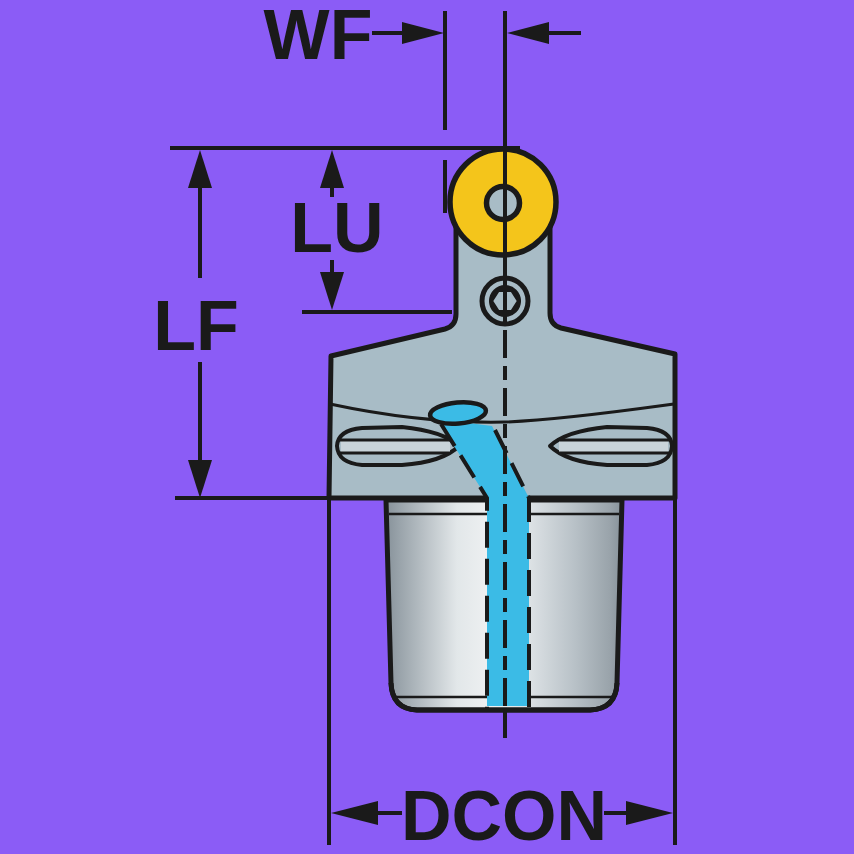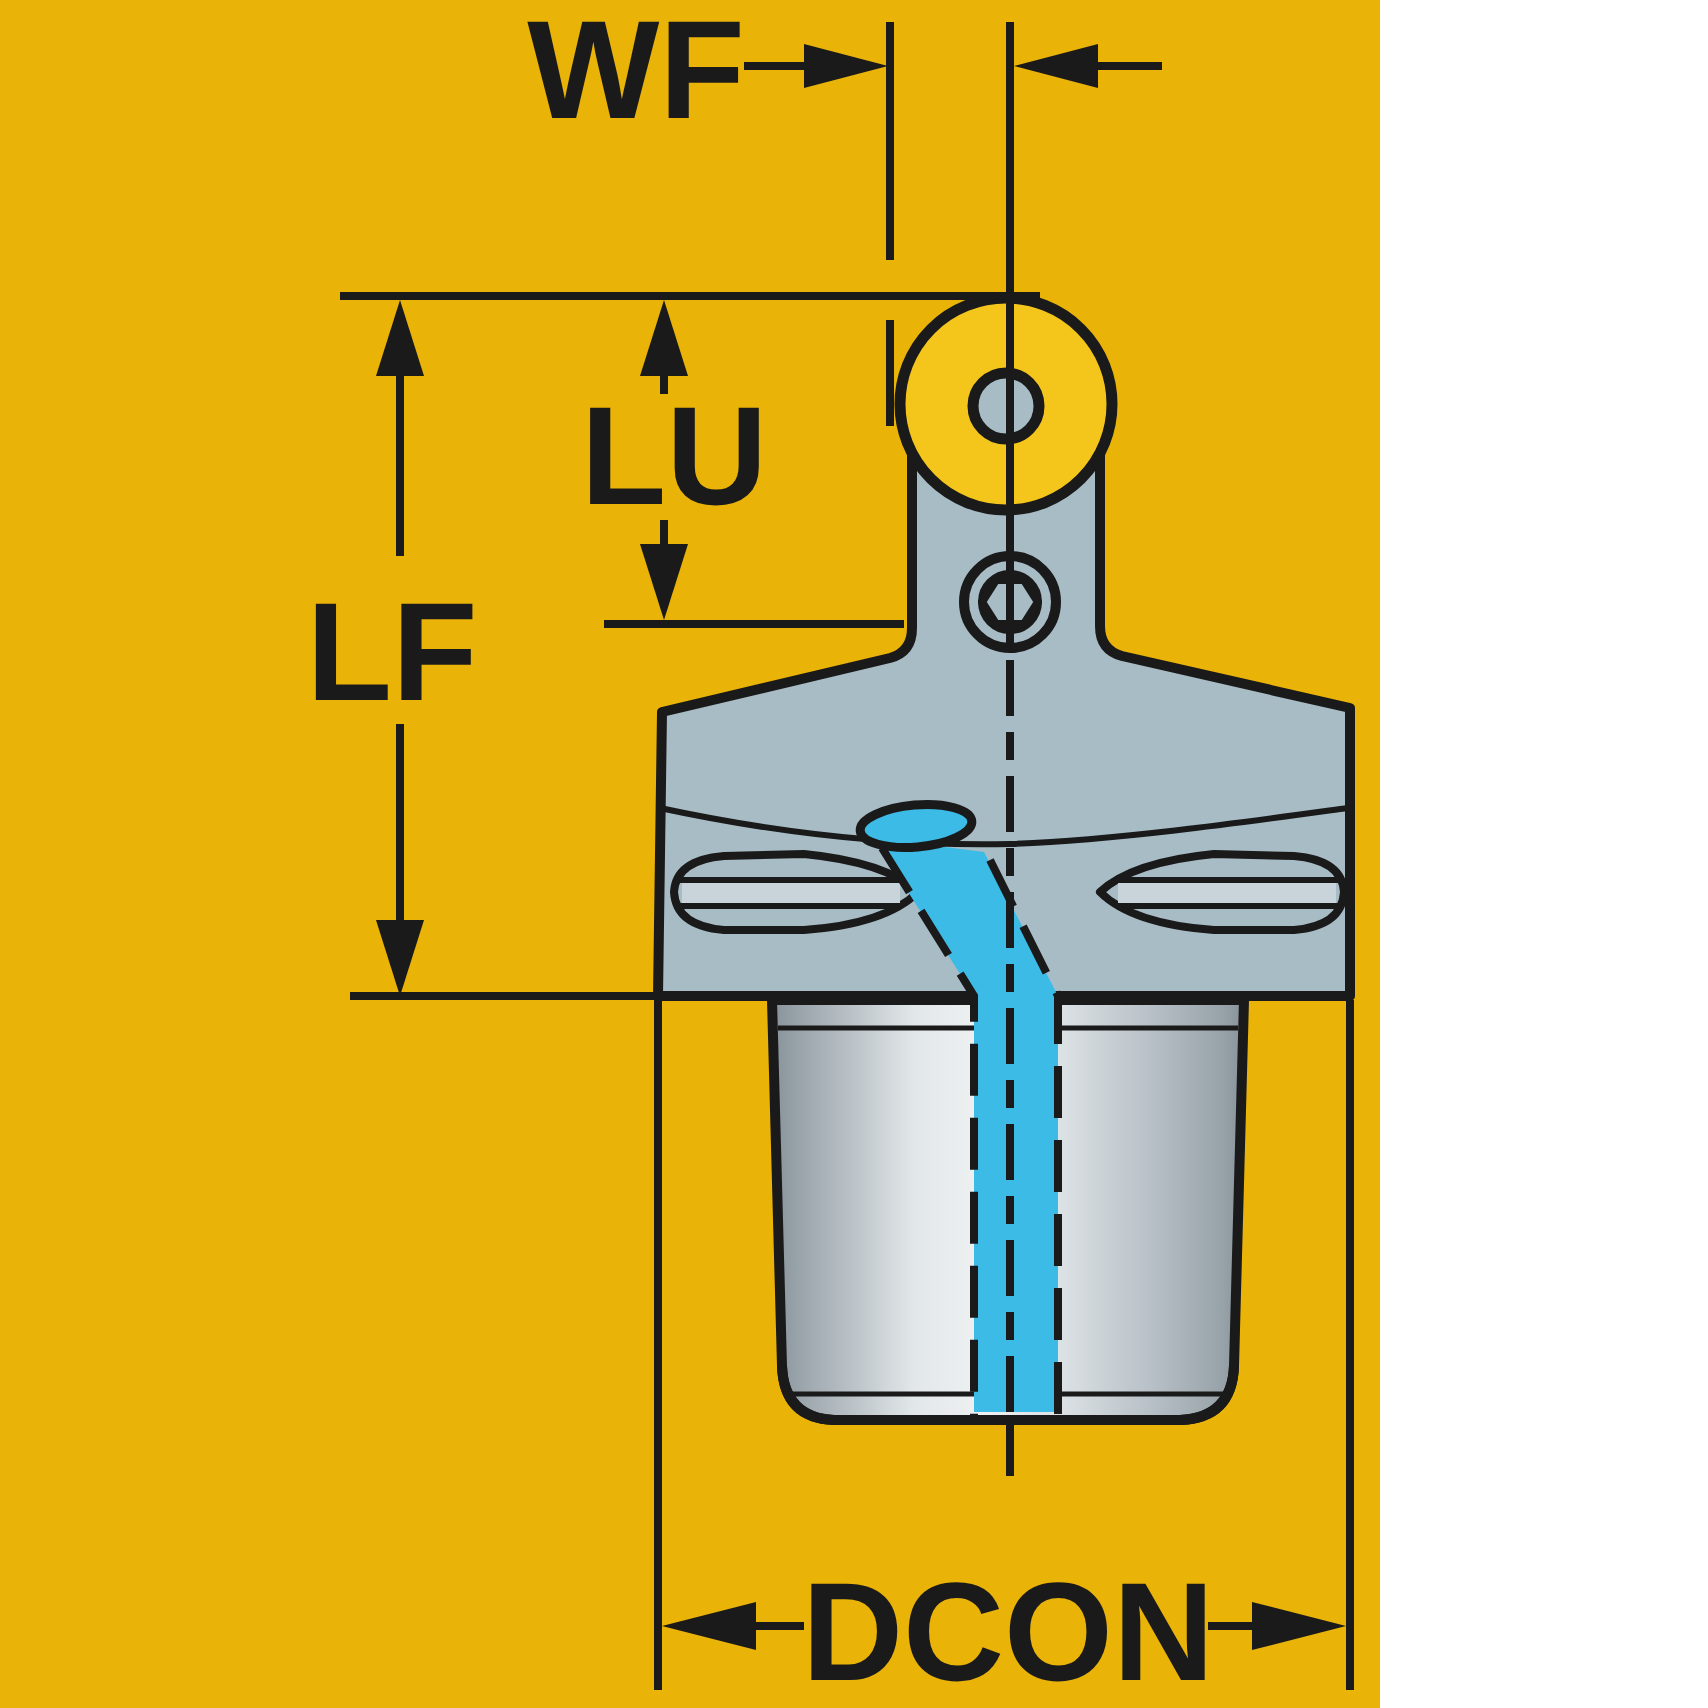--- a/index.html
+++ b/index.html
@@ -1,17 +1,17 @@
 <!DOCTYPE html>
 <html><head>
 <meta charset="utf-8">
 <style>
   html,body{margin:0;padding:0;background:#ffffff;}
   .canvas{
-    width:690px;height:854px;background:#eab308;position:relative;overflow:hidden;
+    width:854px;height:854px;background:#8b5cf6;position:relative;overflow:hidden;
     font-family:"Liberation Sans", sans-serif;
   }
   svg{display:block;}
   .dim-label{
     font-family:"Liberation Sans", sans-serif;
     font-weight:bold;
     font-size:70px;
     fill:#1a1a1a;
   }
 </style>

